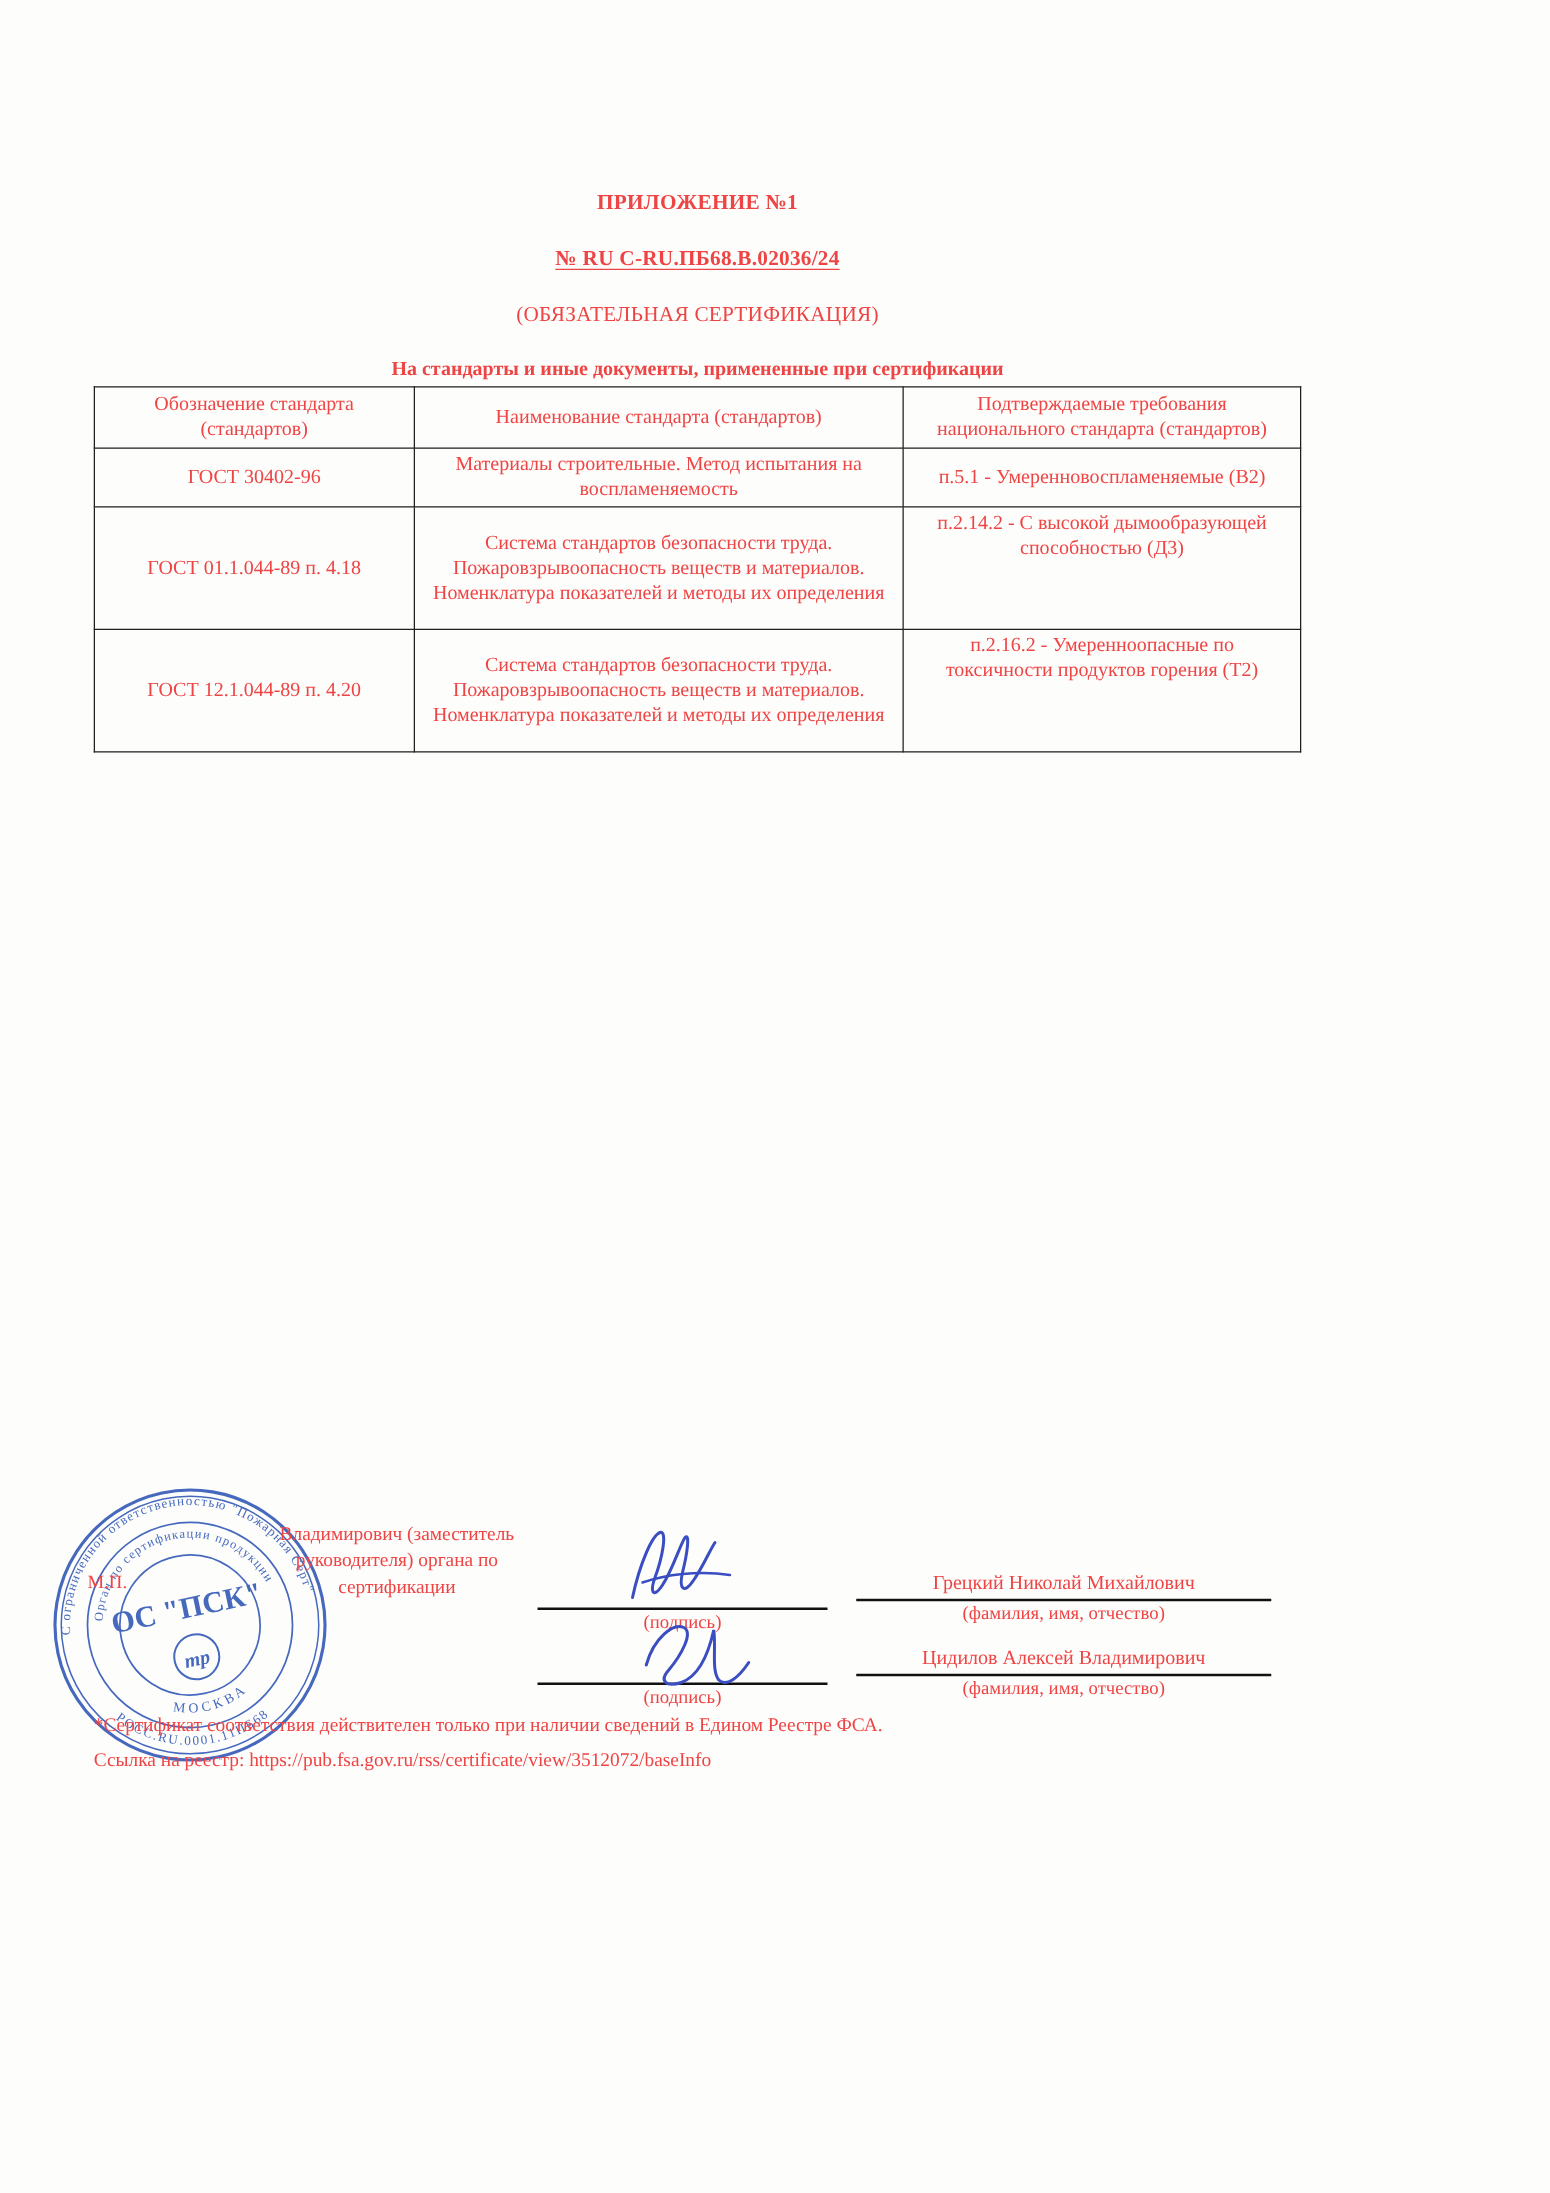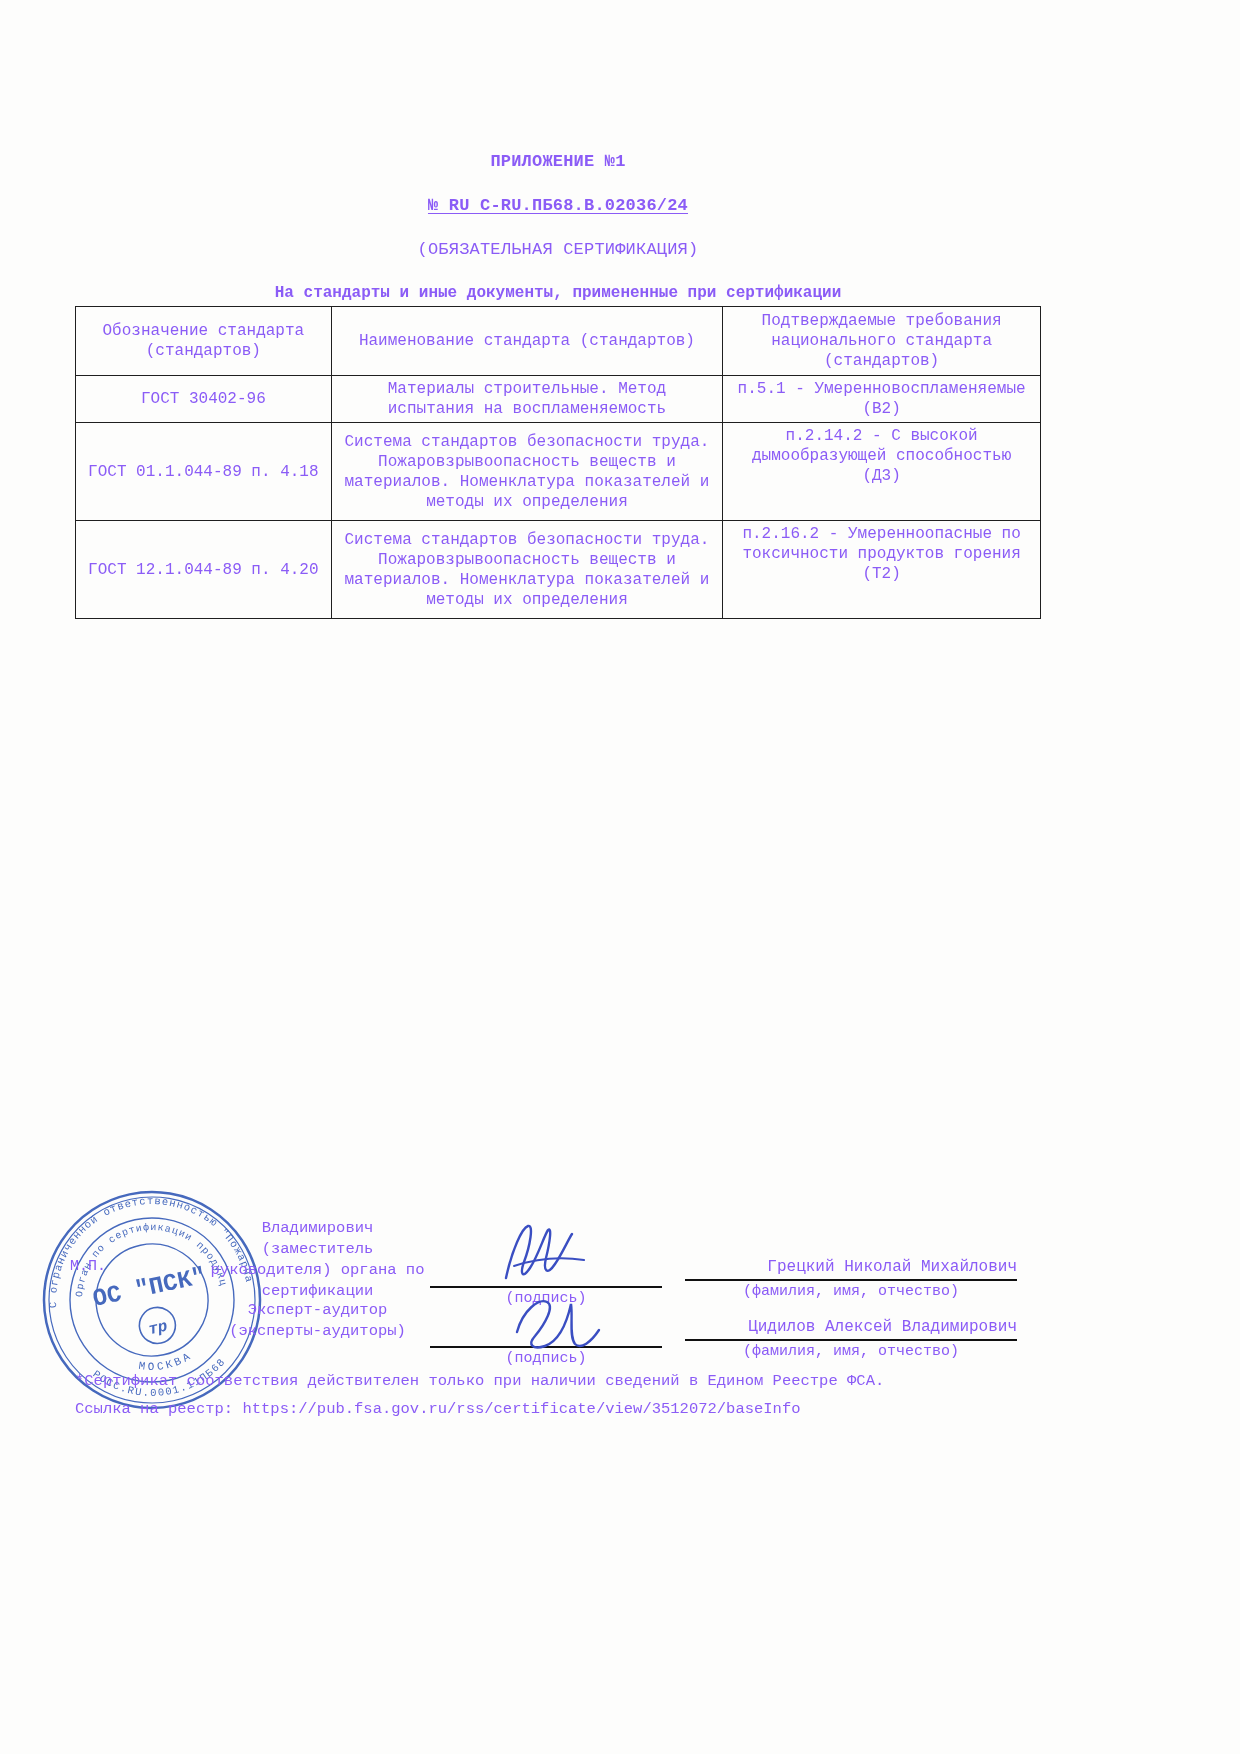--- a/index.html
+++ b/index.html
@@ -1,20 +1,20 @@
 <!DOCTYPE html>
 <html><head>
 <meta charset="utf-8">
 <style>
   * { margin:0; padding:0; box-sizing:border-box; }
   html,body { background:#ffffff; }
   .page {
     position:relative; width:1240px; height:1754px; margin:0 auto;
-    background:#fdfdfc; color:#8b5cf6;
-    font-family:Liberation Mono, monospace; overflow:hidden;
+    background:#fdfdfc; color:#ef4444;
+    font-family:Liberation Serif, serif; overflow:hidden;
   }
   .content { position:absolute; left:75px; top:152px; width:966px; text-align:center; }
   .h { font-size:17px; font-weight:bold; margin-bottom:25px; letter-spacing:.2px; }
   .h.plain { font-weight:normal; }
   .underlined { text-decoration:underline; text-underline-offset:3px; }
   .caption { font-size:16px; font-weight:bold; margin-bottom:4px; }
 
   table.std { border-collapse:collapse; width:100%; font-size:16px; line-height:1.25; }
   table.std td, table.std th {
     border:1.7px solid #1f1f1f; padding:3px 10px; text-align:center;
@@ -24,21 +24,21 @@
   tr.r-short td { height:46px; }
   tr.r-tall td { height:98px;margin-top:28px; }
 
   .abs { position:absolute; }
   .role { width:225px; text-align:center; font-size:15.5px; line-height:1.35; z-index:2; }
   .mp { font-size:15px; z-index:2; }
   .sigline { width:232px; z-index:2; }
   .sigline .line { height:46px; border-bottom:2px solid #111; }
   .sigline .lbl, .nameblock .lbl { font-size:15px; text-align:center; padding-top:2px; }
   .nameblock { width:332px; text-align:center; z-index:2; }
-  .nameblock .nm { font-size:16px; padding-bottom:3px; border-bottom:2px solid #111;text-align:right; }
+  .nameblock .nm { font-size:16px; padding-bottom:3px; border-bottom:2px solid #111; }
   .footer-note { font-size:15.5px; z-index:3; }
 
   .stamp-wrap { left:38px; top:1186px; width:228px; height:228px;
     transform:rotate(-12deg); opacity:.88; z-index:1; pointer-events:none; }
   .stamp-wrap svg { display:block; }
   .ink { stroke:#2d55b5; fill:none; }
   .ink-t { fill:#2d55b5; stroke:none; }
 
   .handsig { z-index:3; pointer-events:none; }
 </style>
@@ -91,21 +91,20 @@
   <div class="abs sigline" style="left:430px; top:1242px;">
     <div class="line"></div>
     <div class="lbl">(подпись)</div>
   </div>
 
   <div class="abs nameblock" style="left:685px; top:1258px;">
     <div class="nm">Грецкий Николай Михайлович</div>
     <div class="lbl">(фамилия, имя, отчество)</div>
   </div>
 
-  <div class="abs role" style="left:205px; top:1300px;">Эксперт-аудитор (эксперты-аудиторы)</div>
 
   <div class="abs sigline" style="left:430px; top:1302px;">
     <div class="line"></div>
     <div class="lbl">(подпись)</div>
   </div>
 
   <div class="abs nameblock" style="left:685px; top:1318px;">
     <div class="nm">Цидилов Алексей Владимирович</div>
     <div class="lbl">(фамилия, имя, отчество)</div>
   </div>

